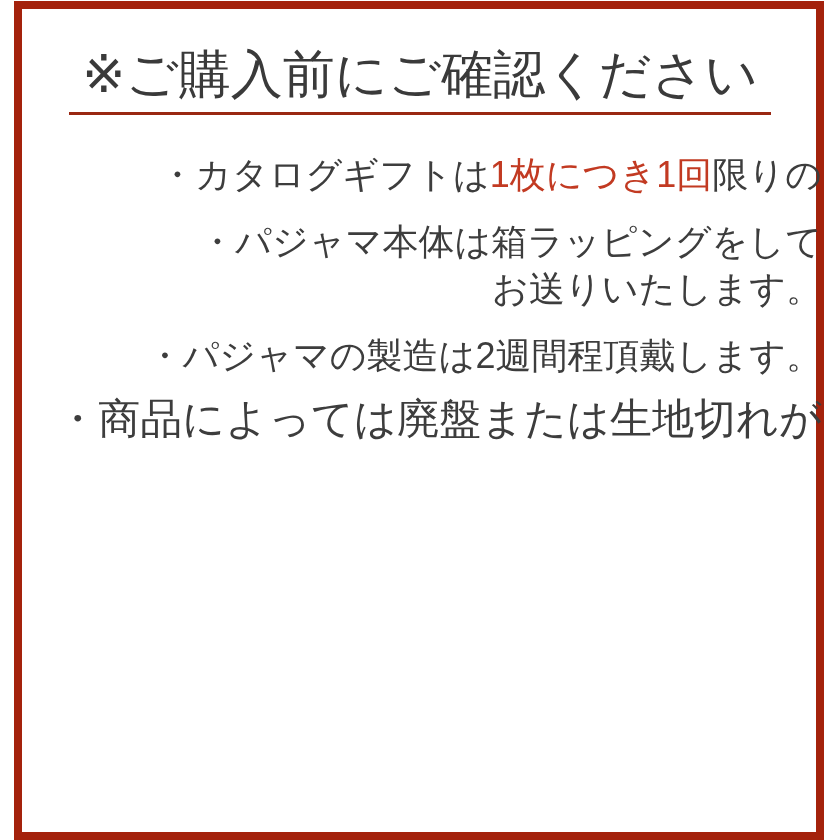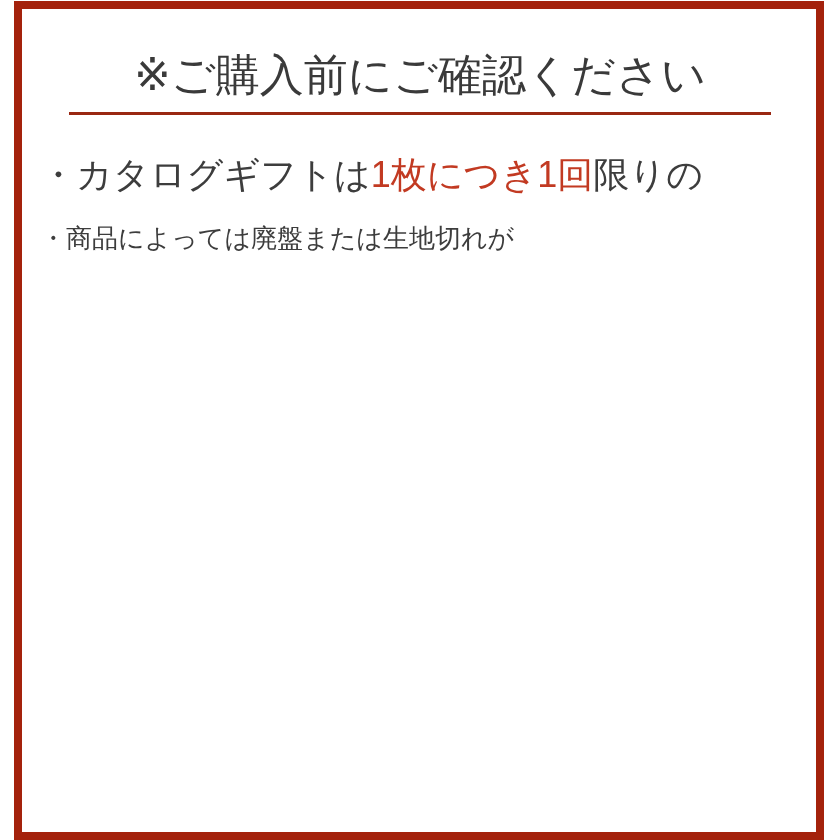--- a/index.html
+++ b/index.html
@@ -35,21 +35,21 @@
     border: 8px solid var(--c-frame);
     pointer-events: none;
   }
   .content {
     position: absolute;
     inset: 0;
   }
   .title {
     margin: 42px 0 0 0;
     text-align: center;
-    font-size: 44px;
+    font-size: 52px;
     line-height: 65px;
     font-weight: 500;
     color: var(--c-title);
     letter-spacing: 0px;
     white-space: nowrap;
   }
   .title-underline {
     width: 702px;
     height: 3px;
     margin: 5px auto 0 auto;
@@ -60,40 +60,48 @@
     left: 40px;
     top: 151px;
     right: 18px;
   }
   .notice {
     margin: 0 0 20px 0;
     font-size: 36px;
     line-height: 47px;
     color: var(--c-text);
     letter-spacing: 0px;
+    text-align: right;
   }
   .notice .line { white-space: nowrap; }
   .notice.compact {
-    font-size: 26px;
+    font-size: 42px;
     line-height: 40px;
   }
   .accent { color: var(--c-accent); }
 </style>
 </head>
 <body>
 
 <div class="page">
   <div class="frame"></div>
   <div class="content">
     <h1 class="title">※ご購入前にご確認ください</h1>
     <div class="title-underline"></div>
     <div class="notices" id="notices">
         <div class="notice">
           <div class="line"><span>・カタログギフトは</span><span class="accent">1枚につき1回</span><span>限りの</span></div>
         </div>
         <div class="notice">
         </div>
+        <div class="notice">
+          <div class="line"><span>・パジャマ本体は箱ラッピングをして</span></div>
+          <div class="line"><span>お送りいたします。</span></div>
+        </div>
+        <div class="notice">
+          <div class="line"><span>・パジャマの製造は2週間程頂戴します。</span></div>
+        </div>
         <div class="notice compact">
           <div class="line"><span>・商品によっては廃盤または生地切れが</span></div>
         </div>
       </div>
   </div>
 </div>
 
 </body></html>

